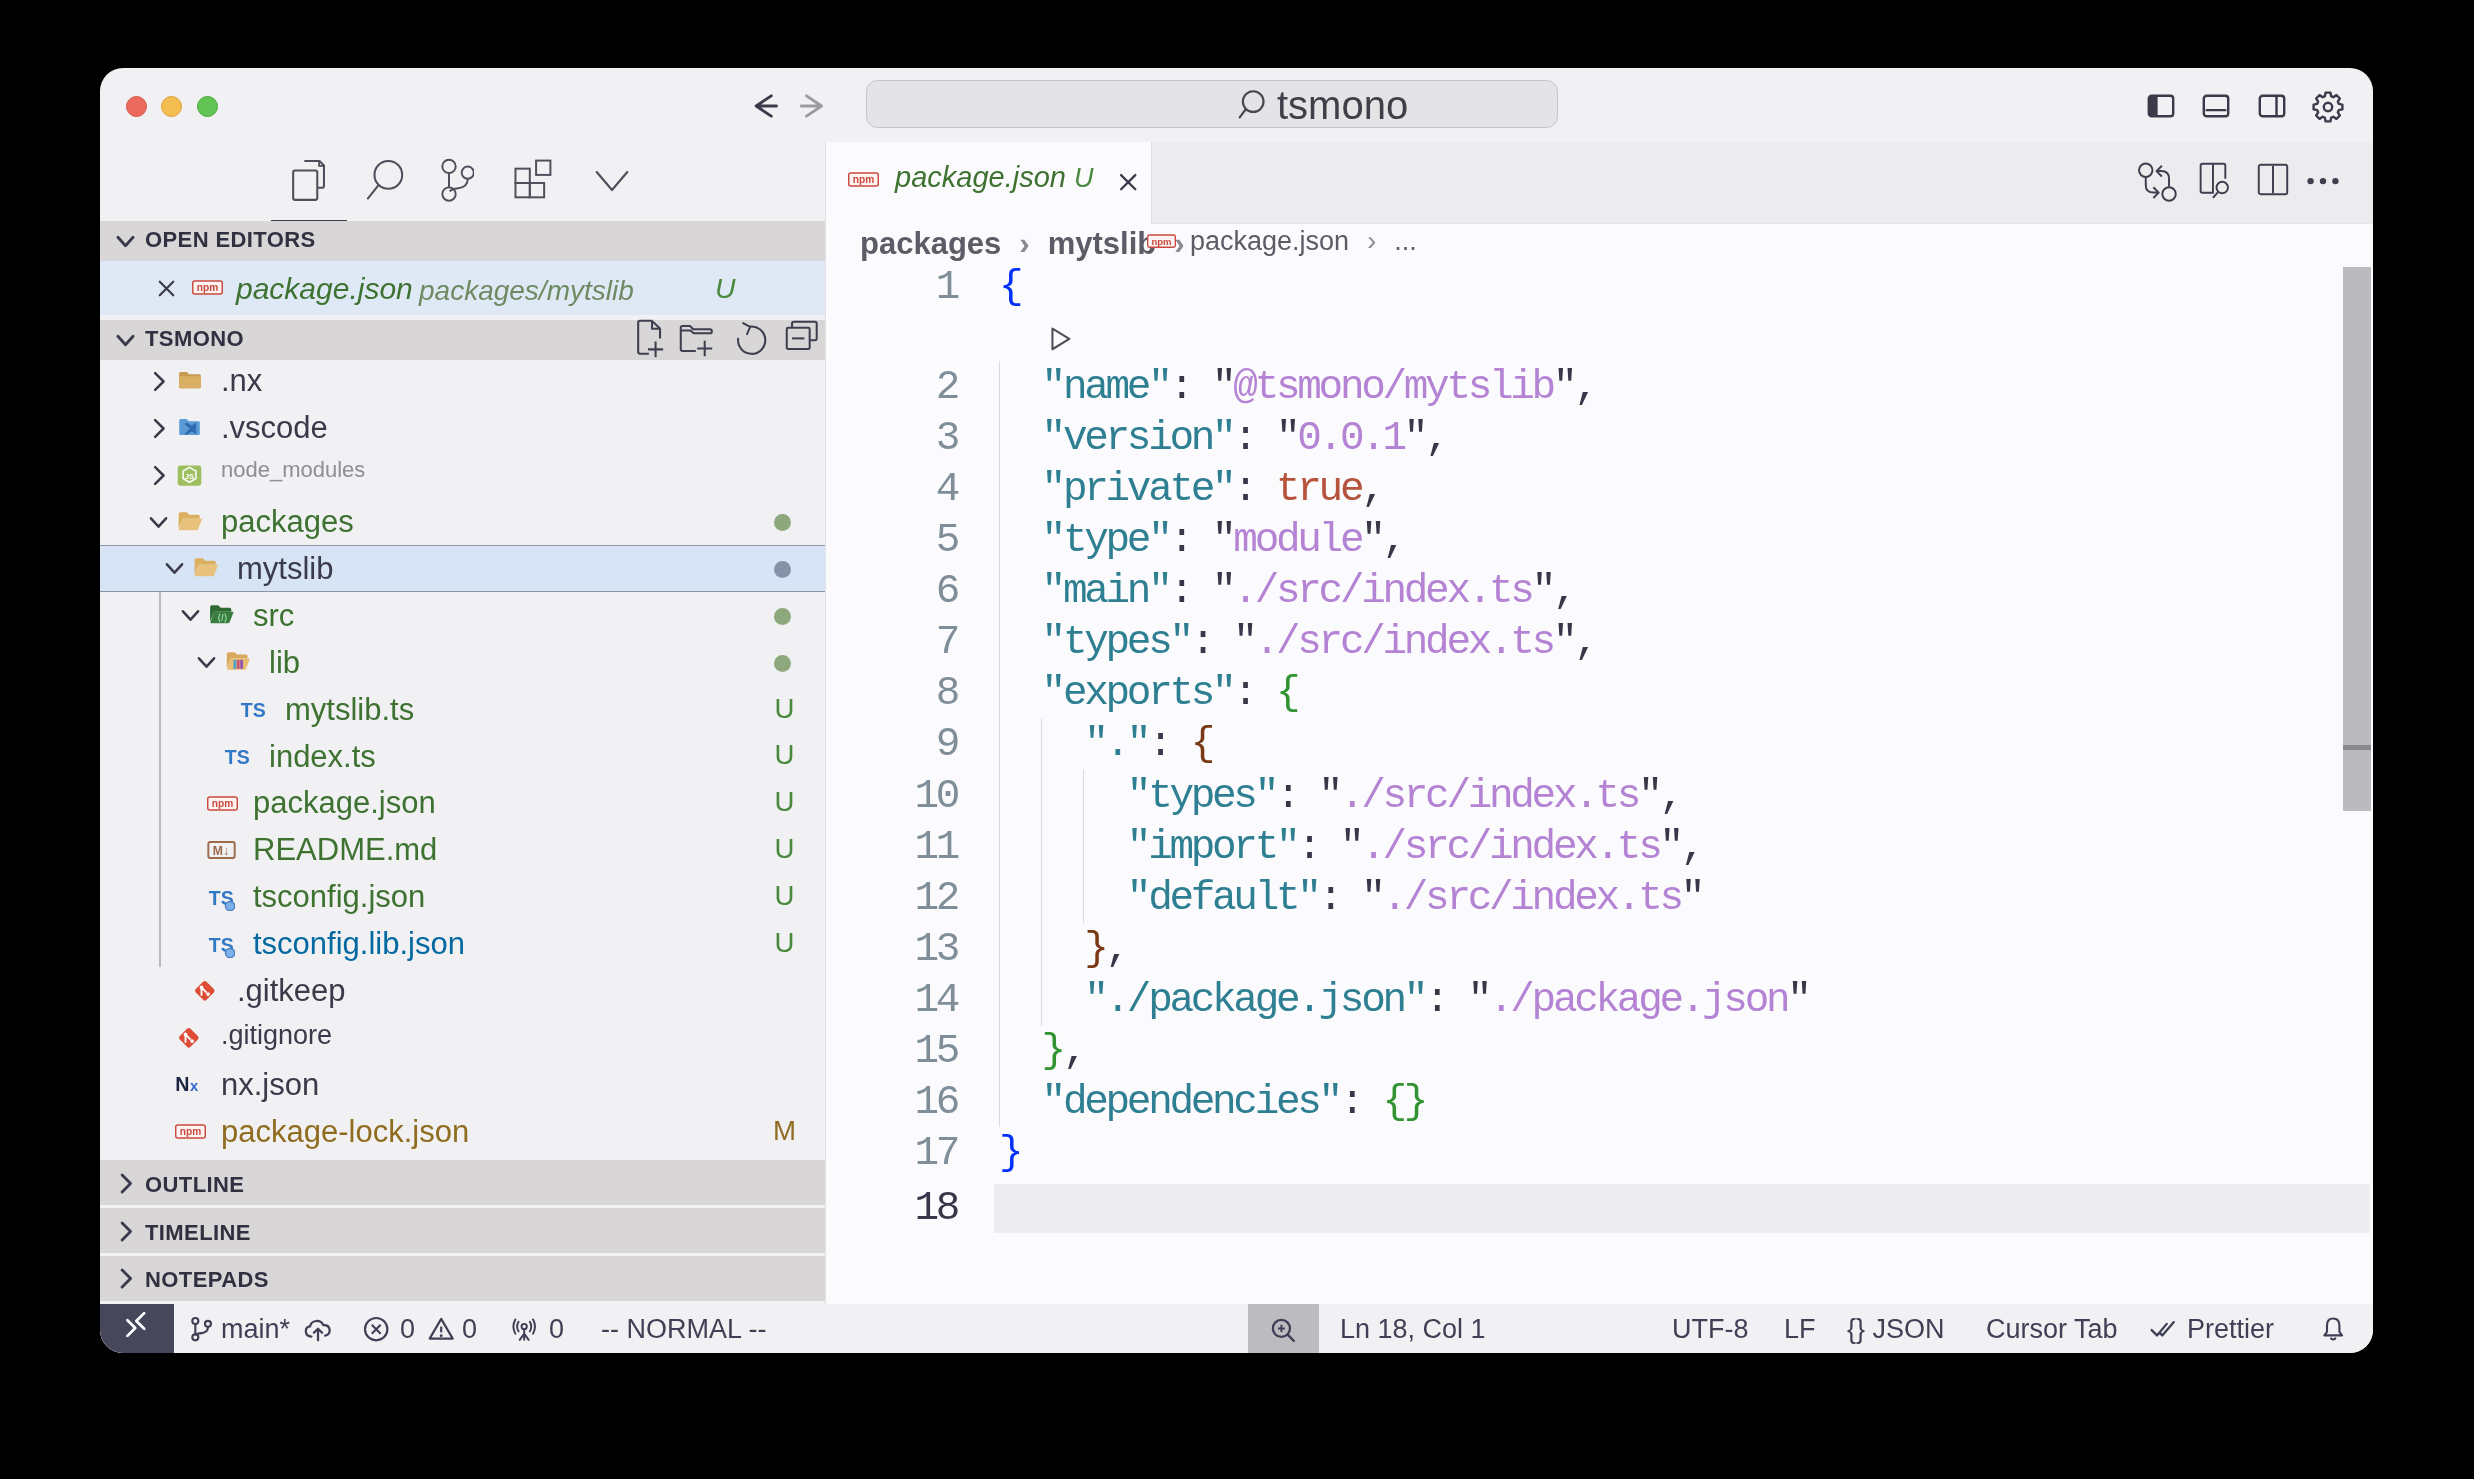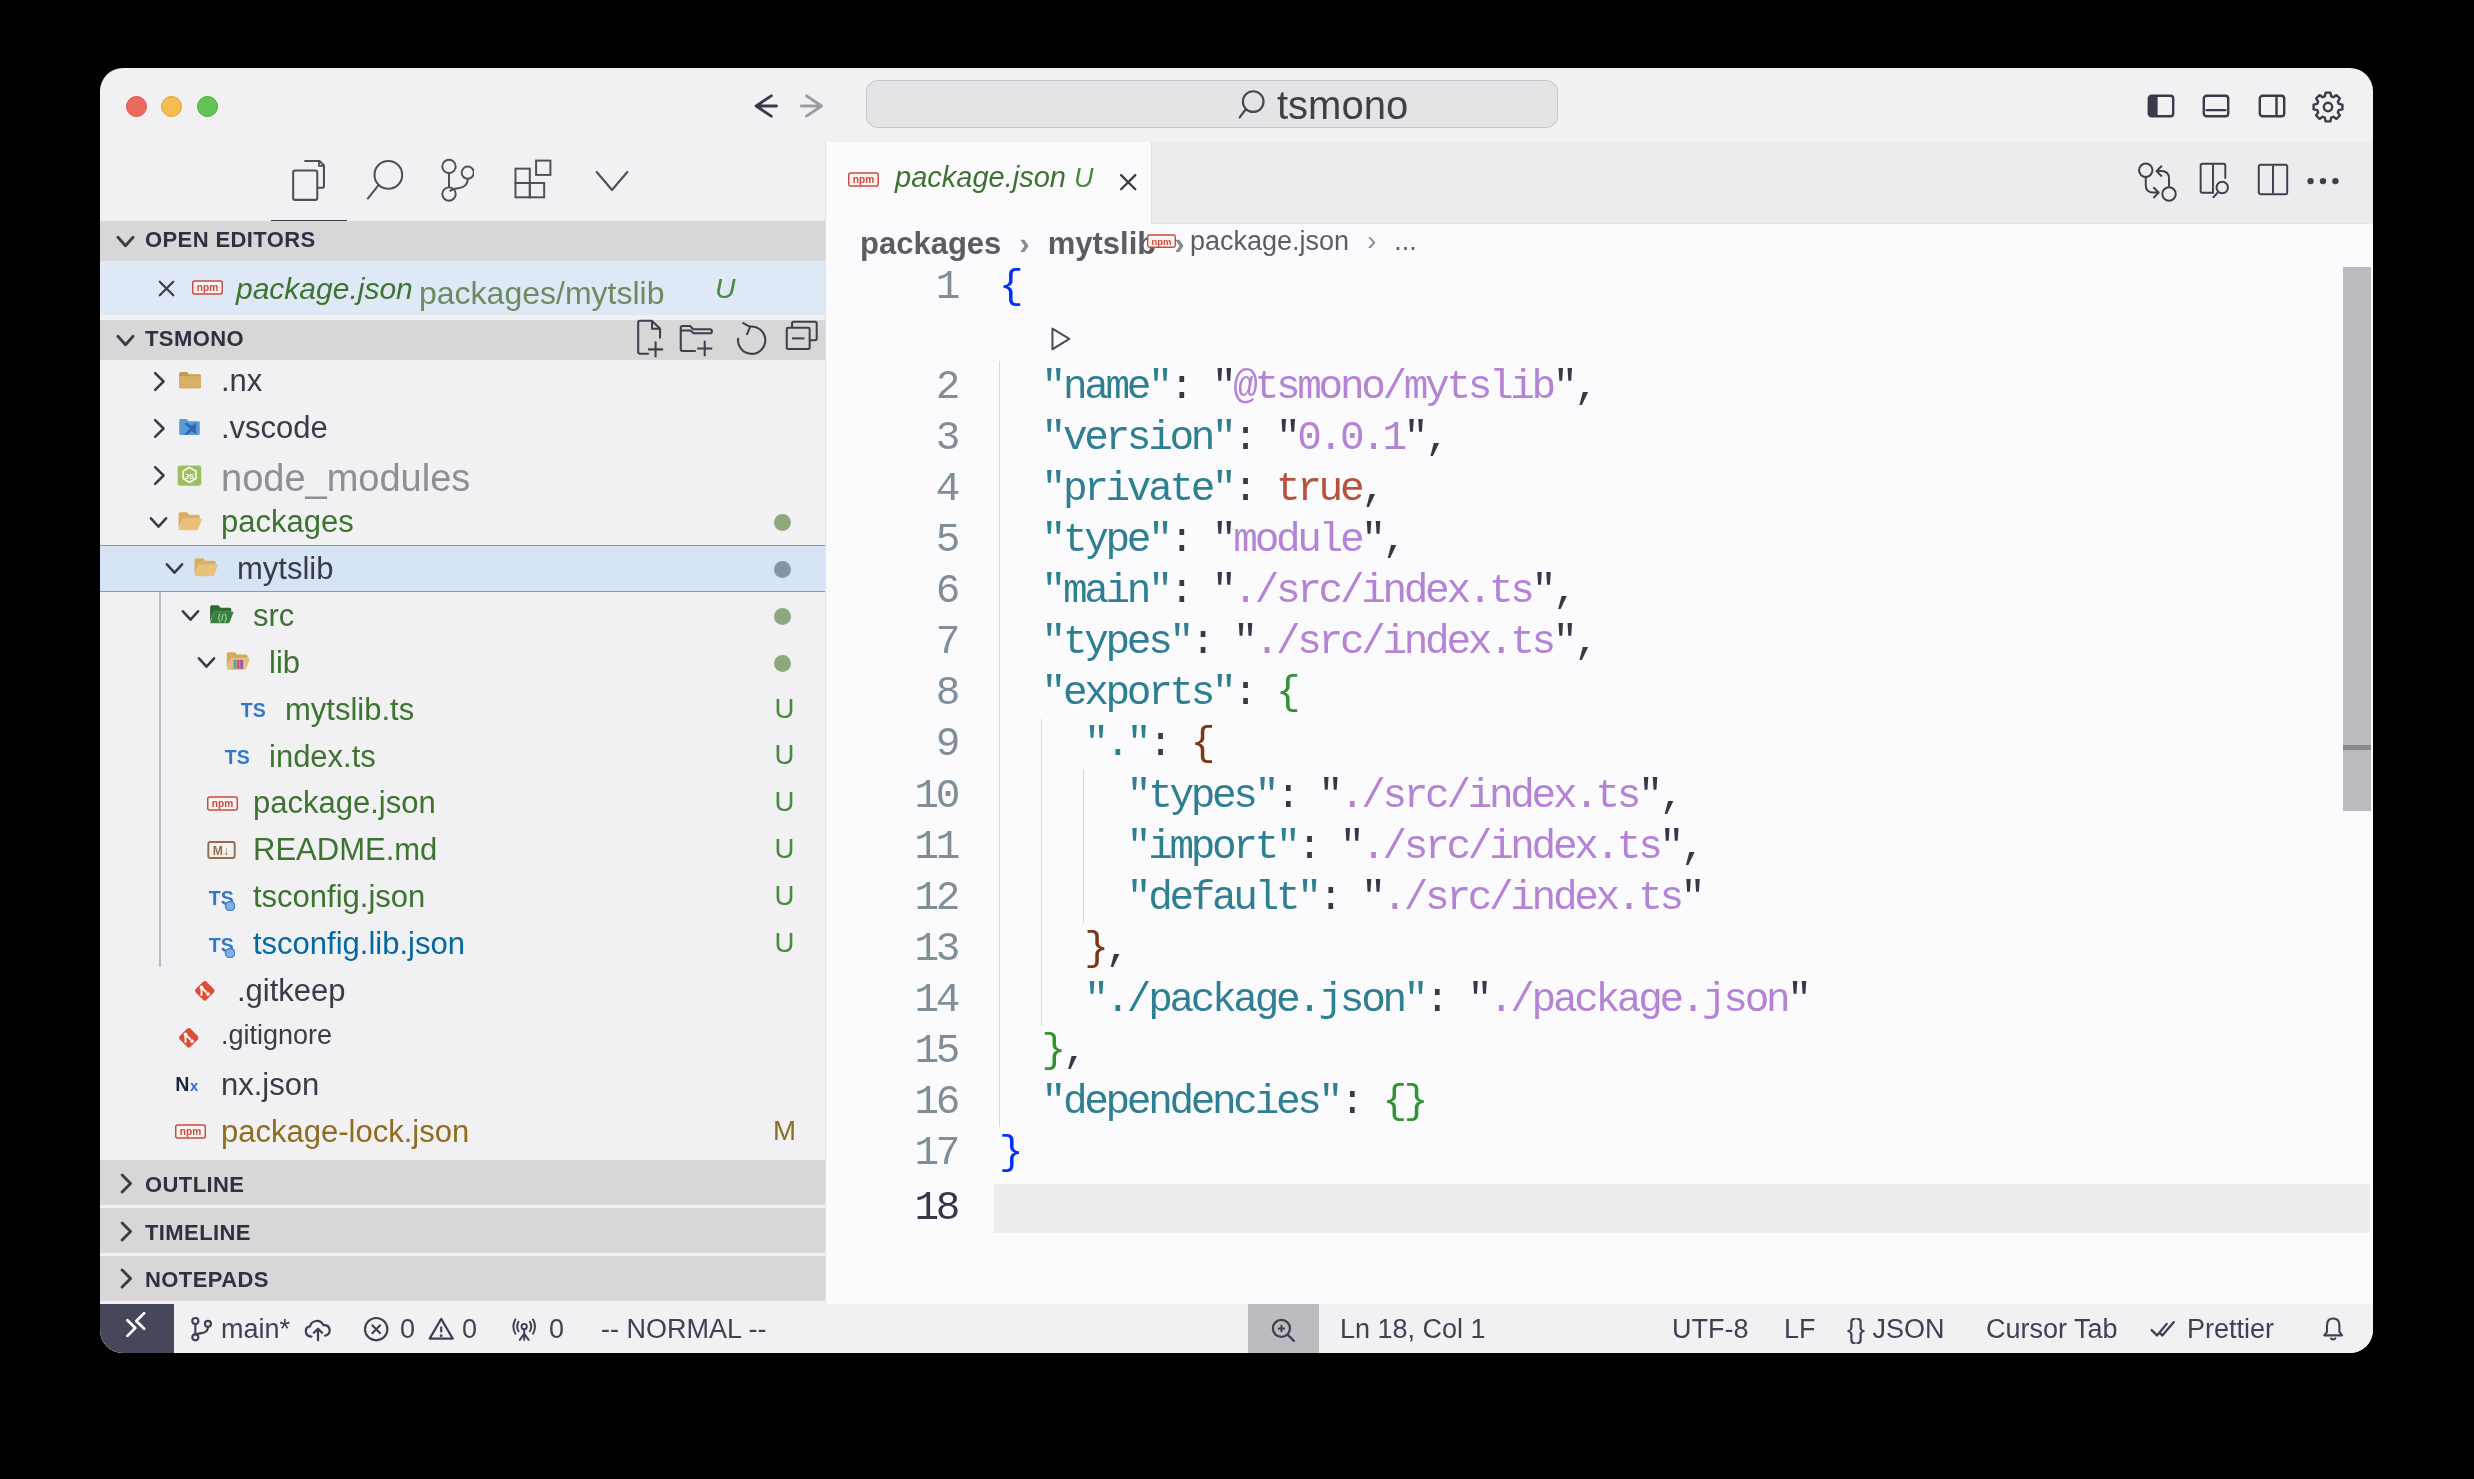--- a/index.html
+++ b/index.html
@@ -73,21 +73,21 @@
 <div class="abs" style="left:45px;top:159px;font-size:22px;font-weight:bold;color:#2f3040;letter-spacing:0.4px;">OPEN EDITORS</div>
 <div class="abs" style="left:0px;top:193px;width:725px;height:54px;background:#dfe9f6;"></div>
 <svg class="abs" style="left:53px;top:207px;" width="27" height="27" viewBox="0 0 16 16" fill="none">
       <path d="M4 4 L12 12 M12 4 L4 12" stroke="#3a3a4a" stroke-width="1.3" stroke-linecap="round"></path>
     </svg>
 <svg class="abs" style="left:92px;top:212px;" width="31" height="15" viewBox="0 0 32 15" fill="none">
       <rect x="0.75" y="0.75" width="30.5" height="13.5" rx="2" stroke="#ca4a3f" stroke-width="1.5" fill="#fdf4f3"></rect>
       <text x="16" y="11.5" font-family="Liberation Sans" font-size="10.5" font-weight="bold" fill="#ca4a3f" text-anchor="middle">npm</text>
     </svg>
 <div class="abs" style="left:136px;top:204px;font-size:30px;font-style:italic;color:#3d7231;">package.json</div>
-<div class="abs" style="left:319px;top:207px;font-size:32px;color:#6f8a63;">packages/mytslib</div>
+<div class="abs" style="left:319px;top:207px;font-size:28px;font-style:italic;color:#6f8a63;">packages/mytslib</div>
 <div class="abs" style="left:615px;top:204px;font-size:28.4px;font-style:italic;color:#4a8a3f;">U</div>
 <div class="abs" style="left:0px;top:252px;width:725px;height:40px;background:#d8d6d7;"></div>
 <svg class="abs" style="left:12.4px;top:259px;" width="27" height="27" viewBox="0 0 16 16" fill="none">
       <path d="M3.5 5.5 L8 10.5 L12.5 5.5" stroke="#3a3a4a" stroke-width="1.7" stroke-linecap="round" stroke-linejoin="round"></path>
     </svg>
 <div class="abs" style="left:45px;top:258px;font-size:22px;font-weight:bold;color:#2f3040;letter-spacing:0.4px;">TSMONO</div>
 <svg class="abs" style="left:530px;top:250px;" width="36" height="41" viewBox="0 0 40 46" fill="none">
       <path d="M25 3 L11 3 Q9 3 9 5 L9 38 Q9 40 11 40 L21 40 M24.5 3.5 L24.5 12 L33.5 12 M33.5 11.5 L33.5 23 M24.5 3.5 L33.5 11.8" stroke="#3e3e4e" stroke-width="2.3" fill="none" stroke-linejoin="round"></path>
       <path d="M28.5 26.5 L28.5 44 M20 35.2 L37 35.2" stroke="#3e3e4e" stroke-width="2.3" fill="none"></path>
     </svg>
@@ -123,21 +123,21 @@
     </svg>
 <div class="abs" style="left:121px;top:342px;font-size:31px;color:#3a3a4a;">.vscode</div>
 <svg class="abs" style="left:45px;top:394px;" width="27" height="27" viewBox="0 0 16 16" fill="none">
       <path d="M6 3 L11 8 L6 13" stroke="#3a3a4a" stroke-width="1.5" stroke-linecap="round" stroke-linejoin="round"></path>
     </svg>
 <svg class="abs" style="left:75px;top:394px;" width="29" height="27" viewBox="0 0 16 16" fill="none">
       <rect x="1" y="2" width="14" height="12" rx="1.5" fill="#9dbf60"></rect>
       <path d="M8 3.2 L11.8 5.4 L11.8 9.8 L8 12 L4.2 9.8 L4.2 5.4 Z" stroke="#fff" stroke-width="0.9" fill="none"></path>
       <text x="8" y="9.8" font-family="Liberation Sans" font-size="4.6" font-weight="bold" fill="#fff" text-anchor="middle">JS</text>
     </svg>
-<div class="abs" style="left:121px;top:389px;font-size:38px;color:#8e8e93;">node_modules</div>
+<div class="abs" style="left:121px;top:389px;font-size:22px;color:#8e8e93;">node_modules</div>
 <svg class="abs" style="left:45px;top:441px;" width="27" height="27" viewBox="0 0 16 16" fill="none">
       <path d="M3.5 5.5 L8 10.5 L12.5 5.5" stroke="#3a3a4a" stroke-width="1.5" stroke-linecap="round" stroke-linejoin="round"></path>
     </svg>
 <svg class="abs" style="left:73px;top:441px;" width="34" height="26" viewBox="0 0 16 16" fill="none">
       <path d="M1 3 Q1 2 2 2 L6 2 L7.5 3.5 L13 3.5 Q14 3.5 14 4.5 L14 6 L3.5 6 L1 12 Z" fill="#dcae5f"></path>
       <path d="M3.5 6 L15.5 6 L13 12.5 Q12.8 13 12 13 L1.5 13 Q1 13 1.2 12.3 Z" fill="#e8c27c"></path>
     </svg>
 <div class="abs" style="left:121px;top:436px;font-size:31px;color:#3d7231;">packages</div>
 <div class="abs" style="left:674px;top:446px;width:17px;height:17px;border-radius:50%;background:#8ca87c;"></div>
 <svg class="abs" style="left:61px;top:487px;" width="27" height="27" viewBox="0 0 16 16" fill="none">

